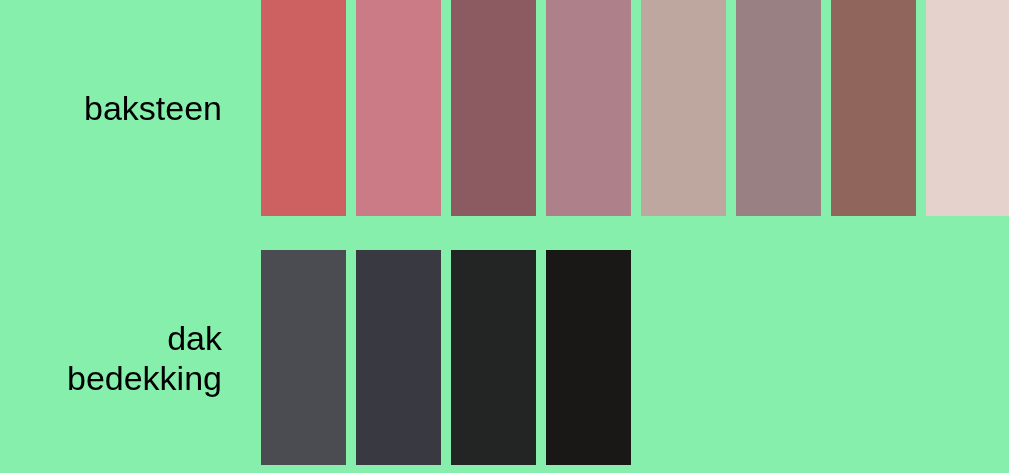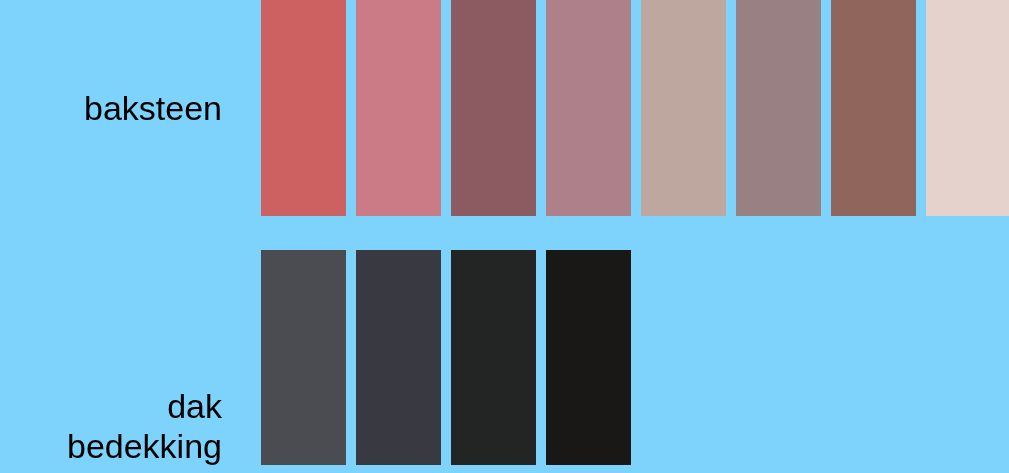--- a/index.html
+++ b/index.html
@@ -55,21 +55,21 @@
     top: 0;
     height: 217px;
     display: flex;
     align-items: center;
     justify-content: flex-end;
   }
   .palette-row[data-row-index="1"] .row-label {
     top: 0;
     height: 216px;
     display: flex;
-    align-items: flex-end;
+    align-items: center;
     justify-content: flex-end;
   }
   .row-label-text {
     display: block;
     white-space: pre-line;
   }
 
   
   .swatch-strip {
     position: absolute;
@@ -88,21 +88,21 @@
   .palette-row[data-row-index="0"] .swatch {
     height: 216px;
   }
   .palette-row[data-row-index="1"] .swatch {
     height: 215px;
   }
 </style>
 </head>
 <body style="background: rgb(255, 255, 255);">
 
-<div id="palette-board" style="background: #7dd3fc;">
+<div id="palette-board" style="background: #86efac;">
 
   <div class="palette-row" data-row-index="0">
     <div class="row-label">
       <span class="row-label-text">baksteen</span>
     </div>
     <div class="swatch-strip">
       <div class="swatch" style="background-color: rgb(205, 97, 97);"></div>
       <div class="swatch" style="background-color: rgb(203, 123, 134);"></div>
       <div class="swatch" style="background-color: rgb(140, 91, 97);"></div>
       <div class="swatch" style="background-color: rgb(174, 128, 137);"></div>

